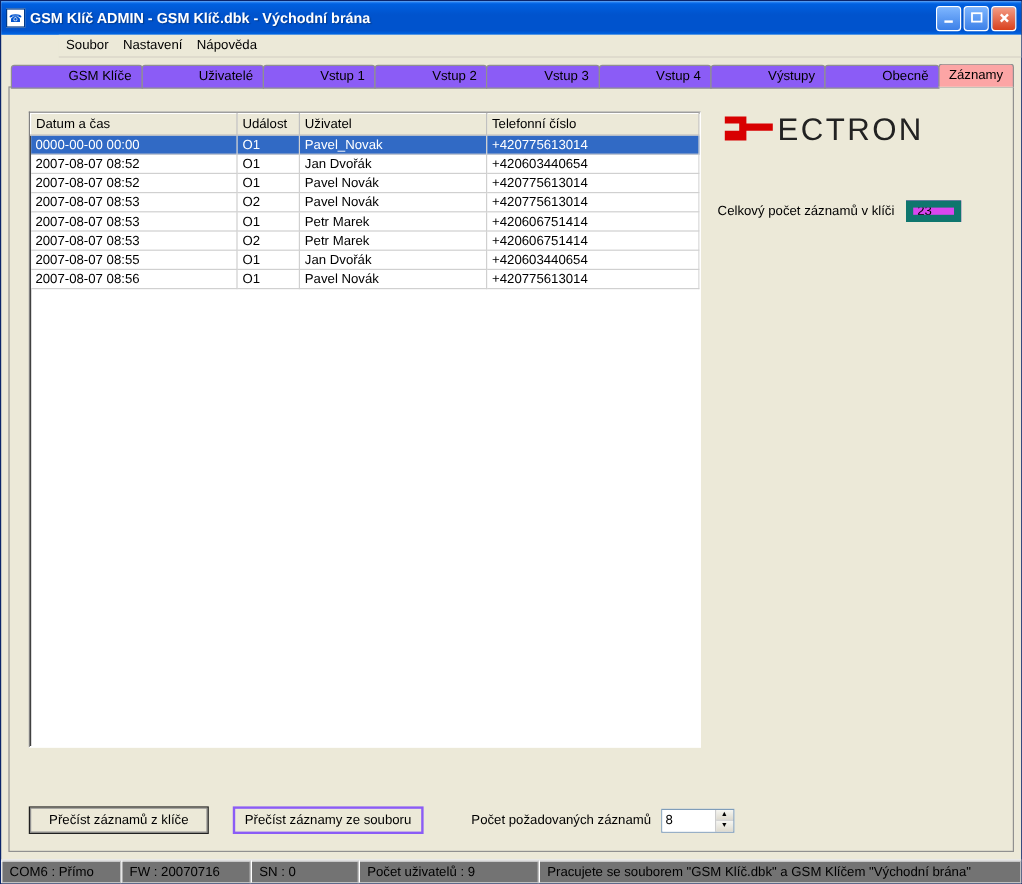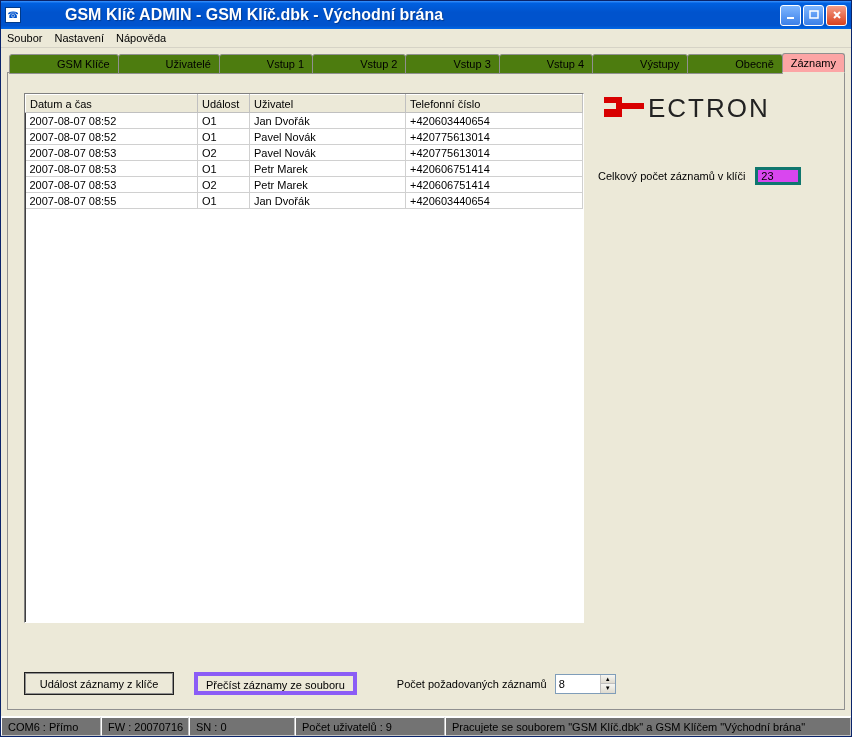--- a/index.html
+++ b/index.html
@@ -32,23 +32,22 @@
     width: 16px; height: 16px;
     background: #fff;
     border: 1px solid #003a8a;
     margin-right: 4px;
     display: flex; align-items: center; justify-content: center;
     font-size: 9px; color: #0053cd;
   }
   .titlebar .title {
     flex: 1;
     font-weight: bold;
-    font-size: 16px;
+    font-size: 12px;
     text-shadow: 1px 1px 1px rgba(0,0,0,0.3);
-    margin-left: 40px;
   }
   .titlebar .winbtns { display: flex; gap: 2px; }
   .winbtn {
     width: 21px; height: 21px;
     border: 1px solid #fff;
     border-radius: 3px;
     display: flex; align-items: center; justify-content: center;
     font-weight: bold;
     font-family: Arial, sans-serif;
   }
@@ -60,20 +59,21 @@
     background: linear-gradient(to bottom, #f49d86, #d9411e);
     color: #fff;
   }
   .winbtn svg { display:block; }
   .menubar {
     background: #ece9d8;
     padding: 3px 6px;
     display: flex;
     gap: 12px;
     border-bottom: 1px solid #d6d3c6;
+    margin-left: 48px;
   }
   .menubar span { cursor: default; }
   .content {
     flex: 1;
     padding: 4px 6px 6px 6px;
     display: flex;
     flex-direction: column;
   }
   .tabs {
     display: flex;
@@ -87,21 +87,21 @@
     border: 1px solid #909090;
     border-bottom: none;
     background: #ece9d8;
     padding: 3px 8px 3px 8px;
     margin-right: 0px;
     border-radius: 3px 3px 0 0;
     cursor: default;
     position: relative;
   }
   .tab.inactive {
-    background: #4d7c0f;
+    background: #8b5cf6;
     top: 1px;
     margin-left: -1px;
     border-bottom: 1px solid #909090;
     padding-left: 47px;
   }
   .tab.active {
     background: #fca5a5;
     border-bottom: 1px solid #ece9d8;
     z-index: 3;
     margin-left: -1px;
@@ -170,35 +170,35 @@
     position: absolute;
     top: 74px;
     left: 0; right: 0;
     display: flex;
     align-items: center;
     gap: 10px;
   }
   .totals input {
     width: 46px;
     height: 18px;
-    border: 3px solid #0f766e;
+    border: 6px solid #0f766e;
     font: inherit;
     padding: 1px 3px;
     background: #d946ef;
   }
   .bottom-bar {
     display: flex;
     align-items: center;
     gap: 20px;
     padding-top: 14px;
   }
   button.std {
     font: inherit;
     background: #ece9d8;
-    border: 4px solid #8b5cf6;
+    border: 2px solid #8b5cf6;
     padding: 3px 8px;
     min-width: 150px;
     height: 23px;
     cursor: default;
   }
   button.std.default {
     border: 1px solid #202020;
     box-shadow: inset 0 0 0 1px #909090;
   }
   .req-group {
@@ -312,20 +312,26 @@
             </colgroup>
             <thead>
               <tr>
                 <th>Datum a čas</th>
                 <th>Událost</th>
                 <th>Uživatel</th>
                 <th>Telefonní číslo</th>
               </tr>
             </thead>
             <tbody id="tbody">
+                <tr class="selected">
+                  <td>0000-00-00 00:00</td>
+                  <td>O1</td>
+                  <td>Pavel_Novak</td>
+                  <td>+420775613014</td>
+                </tr>
                 <tr>
                   <td>2007-08-07 08:52</td>
                   <td>O1</td>
                   <td>Jan Dvořák</td>
                   <td>+420603440654</td>
                 </tr>
                 <tr>
                   <td>2007-08-07 08:52</td>
                   <td>O1</td>
                   <td>Pavel Novák</td>
@@ -347,56 +353,62 @@
                   <td>2007-08-07 08:53</td>
                   <td>O2</td>
                   <td>Petr Marek</td>
                   <td>+420606751414</td>
                 </tr>
                 <tr>
                   <td>2007-08-07 08:55</td>
                   <td>O1</td>
                   <td>Jan Dvořák</td>
                   <td>+420603440654</td>
+                </tr>
+                <tr>
+                  <td>2007-08-07 08:56</td>
+                  <td>O1</td>
+                  <td>Pavel Novák</td>
+                  <td>+420775613014</td>
                 </tr>
               </tbody>
           </table>
         </div>
 
         <div class="right-side">
           <svg class="logo" viewBox="0 0 230 32">
             <path d="M 6 26 L 24 26 L 24 18 L 46 18 L 46 12 L 24 12 L 24 6 L 6 6 L 6 12 L 18 12 L 18 18 L 6 18 Z" fill="#d80000"></path>
             <text x="50" y="26" font-family="Arial,sans-serif" font-size="26" font-weight="normal" letter-spacing="2" fill="#222">ECTRON</text>
           </svg>
           <div class="totals">
             <span>Celkový počet záznamů v klíči</span>
             <input type="text" value="23" style="">
           </div>
         </div>
 
       </div>
 
       <div class="bottom-bar">
-        <button class="std default">Událost záznamy z klíče</button>
+        <button class="std default">Přečíst záznamů z klíče</button>
         <button class="std">Přečíst záznamy ze souboru</button>
         <div class="req-group">
           <span>Počet požadovaných záznamů</span>
           <div class="spin">
             <input type="text" value="8" style="">
             <div class="spinbtns">
               <div>▲</div>
               <div>▼</div>
             </div>
           </div>
         </div>
       </div>
     </div>
   </div>
 
   <div class="statusbar">
     <div class="cell" style="width:100px">COM6 : Přímo</div>
-    <div class="cell" style="width:88px">FW : 20070716</div>
-    <div class="cell" style="width:106px">SN : 0</div>
+    <div class="cell" style="width:108px">FW : 20070716</div>
+    <div class="cell" style="width:90px">SN : 0</div>
     <div class="cell" style="width:150px">Počet uživatelů : 9</div>
     <div class="cell" style="flex:1">Pracujete se souborem "GSM Klíč.dbk" a GSM Klíčem "Východní brána"</div>
   </div>
 
 </div>
 
 </body></html>

